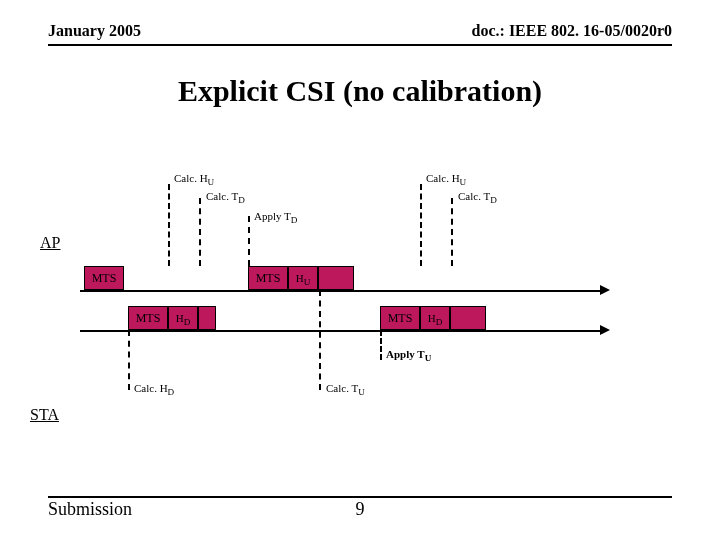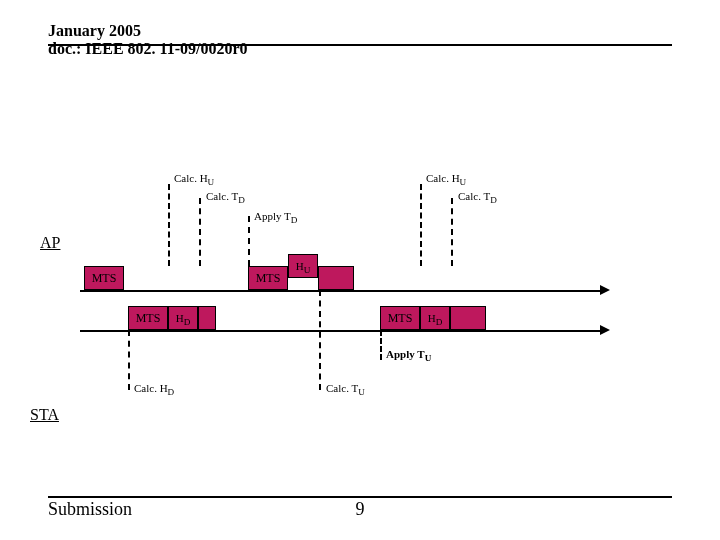--- a/index.html
+++ b/index.html
@@ -18,21 +18,20 @@
   }
   .header {
     position: absolute;
     top: 22px;
     left: 48px;
     right: 48px;
     display: flex;
     justify-content: space-between;
     font-size: 16px;
     font-weight: bold;
-    flex-direction: column;
   }
   .header-rule {
     position: absolute;
     top: 44px;
     left: 48px;
     width: 624px;
     height: 0;
     border-top: 2px solid #000;
   }
   .title {
@@ -112,24 +111,25 @@
     text-align: center;
   }
 </style>
 </head>
 <body>
 
 <div class="page">
 
   <div class="header">
     <span>January 2005</span>
-    <span>doc.: IEEE 802. 11-09/0020r0</span>
+    <span>doc.: IEEE 802. 16-05/0020r0</span>
   </div>
   <div class="header-rule"></div>
 
+  <div class="title">Explicit CSI (no calibration)</div>
 
   <div class="diagram">
 
     <div class="rowlbl" style="left:-40px; top:64px;">AP</div>
     <div class="rowlbl" style="left:-50px; top:205px;margin-top:31px;">STA</div>
 
     <div class="axis" style="left:0; top:120px; width:520px;"></div>
     <div class="arrowhead" style="left:520px; top:115px;"></div>
 
     <div class="axis" style="left:0; top:160px; width:520px;"></div>
@@ -137,21 +137,21 @@
 
     <div class="box" style="left:4px;  top:96px; width:40px;">MTS</div>
 
     <div class="box" style="left:48px; top:136px; width:40px;">MTS</div>
     <div class="box" style="left:88px; top:136px; width:30px; font-size:11px;">
       <span>H</span><sub>D</sub>
     </div>
     <div class="box" style="left:118px; top:136px; width:18px;"></div>
 
     <div class="box" style="left:168px; top:96px; width:40px;">MTS</div>
-    <div class="box" style="left:208px; top:84px; width:30px; font-size:11px;">
+    <div class="box" style="left:208px; top:96px; width:30px; font-size:11px;">
       <span>H</span><sub>U</sub>
     </div>
     <div class="box" style="left:238px; top:96px; width:36px;"></div>
 
     <div class="box" style="left:300px; top:136px; width:40px;">MTS</div>
     <div class="box" style="left:340px; top:136px; width:30px; font-size:11px;">
       <span>H</span><sub>D</sub>
     </div>
     <div class="box" style="left:370px; top:136px; width:36px;"></div>
 

